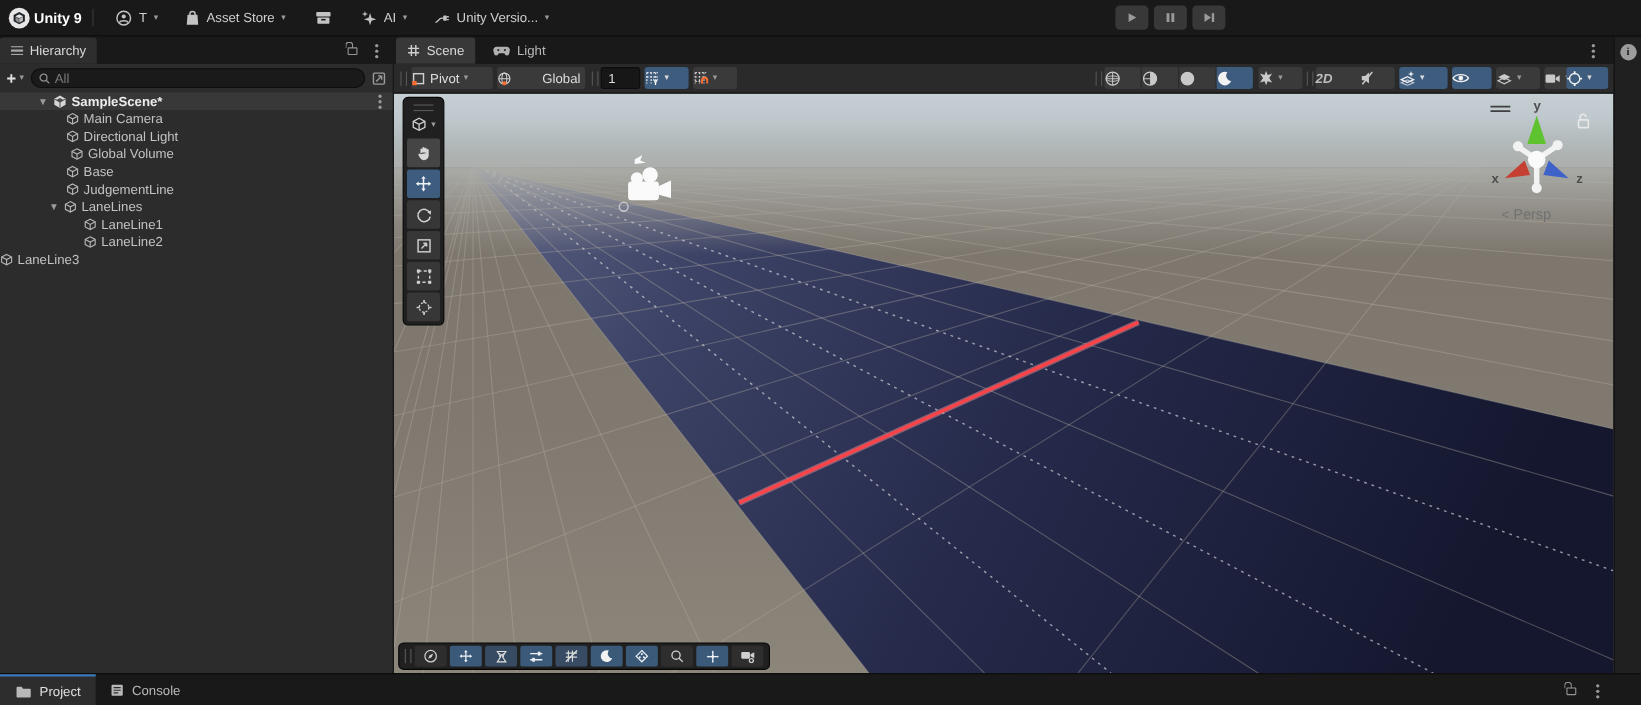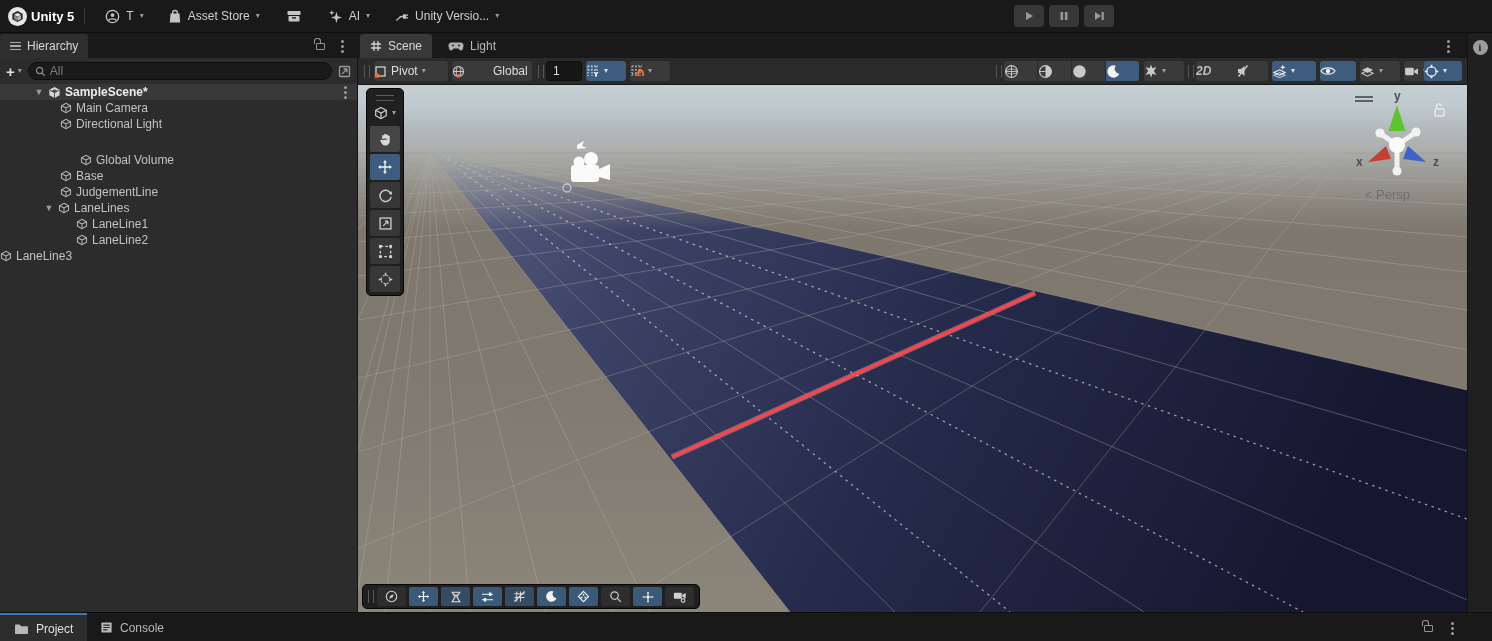--- a/index.html
+++ b/index.html
@@ -70,21 +70,21 @@
 
   <div class="menubar abs">
     <span class="logo-badge icon-w">
       <svg width="13" height="13" viewBox="0 0 14 14">
           <polygon points="7,1 12.5,4 12.5,10 7,13 1.5,10 1.5,4" fill="#20242c"></polygon>
           <polygon points="7,3.2 10.8,5.2 7,7.2 3.2,5.2" fill="#e6e6e6"></polygon>
           <polygon points="7,7.6 10.6,5.7 10.6,9.6 7,11.5" fill="#bfbfbf"></polygon>
           <polygon points="6.6,7.6 3.4,5.7 3.4,9.6 6.6,11.5" fill="#8f8f8f"></polygon>
         </svg>
     </span>
-    <span class="product">Unity 5</span>
+    <span class="product">Unity 9</span>
     <span class="mb-sep"></span>
     <div class="mb-item">
       <span class="icon-w">
           <svg width="15" height="15" viewBox="0 0 16 16">
             <circle cx="8" cy="8" r="6.6" fill="none" stroke="#c4c4c4" stroke-width="1.4"></circle>
             <circle cx="8" cy="6.4" r="2" fill="#c4c4c4"></circle>
             <path d="M3.8,12.2 C4.8,9.9 11.2,9.9 12.2,12.2" fill="none" stroke="#c4c4c4" stroke-width="1.4"></path>
           </svg>
         </span>
       <span>T</span>
@@ -238,21 +238,21 @@
     </div>
     <div class="tree-row" style="padding-left:60px;">
       <span class="icon-w">
           <svg width="12" height="12" viewBox="0 0 14 14">
             <polygon points="7,1.5 12.3,4.3 12.3,9.7 7,12.5 1.7,9.7 1.7,4.3" fill="none" stroke="#b5b5b5" stroke-width="1.2"></polygon>
             <path d="M1.7,4.3 L7,7 L12.3,4.3 M7,7 V12.5" stroke="#b5b5b5" stroke-width="1.2" fill="none"></path>
           </svg>
         </span>
       <span>Directional Light</span>
     </div>
-    <div class="tree-row" style="padding-left:80px;margin-top:20px;">
+    <div class="tree-row" style="padding-left:64px;">
       <span class="icon-w">
           <svg width="12" height="12" viewBox="0 0 14 14">
             <polygon points="7,1.5 12.3,4.3 12.3,9.7 7,12.5 1.7,9.7 1.7,4.3" fill="none" stroke="#b5b5b5" stroke-width="1.2"></polygon>
             <path d="M1.7,4.3 L7,7 L12.3,4.3 M7,7 V12.5" stroke="#b5b5b5" stroke-width="1.2" fill="none"></path>
           </svg>
         </span>
       <span>Global Volume</span>
     </div>
     <div class="tree-row" style="padding-left:60px;">
       <span class="icon-w">

